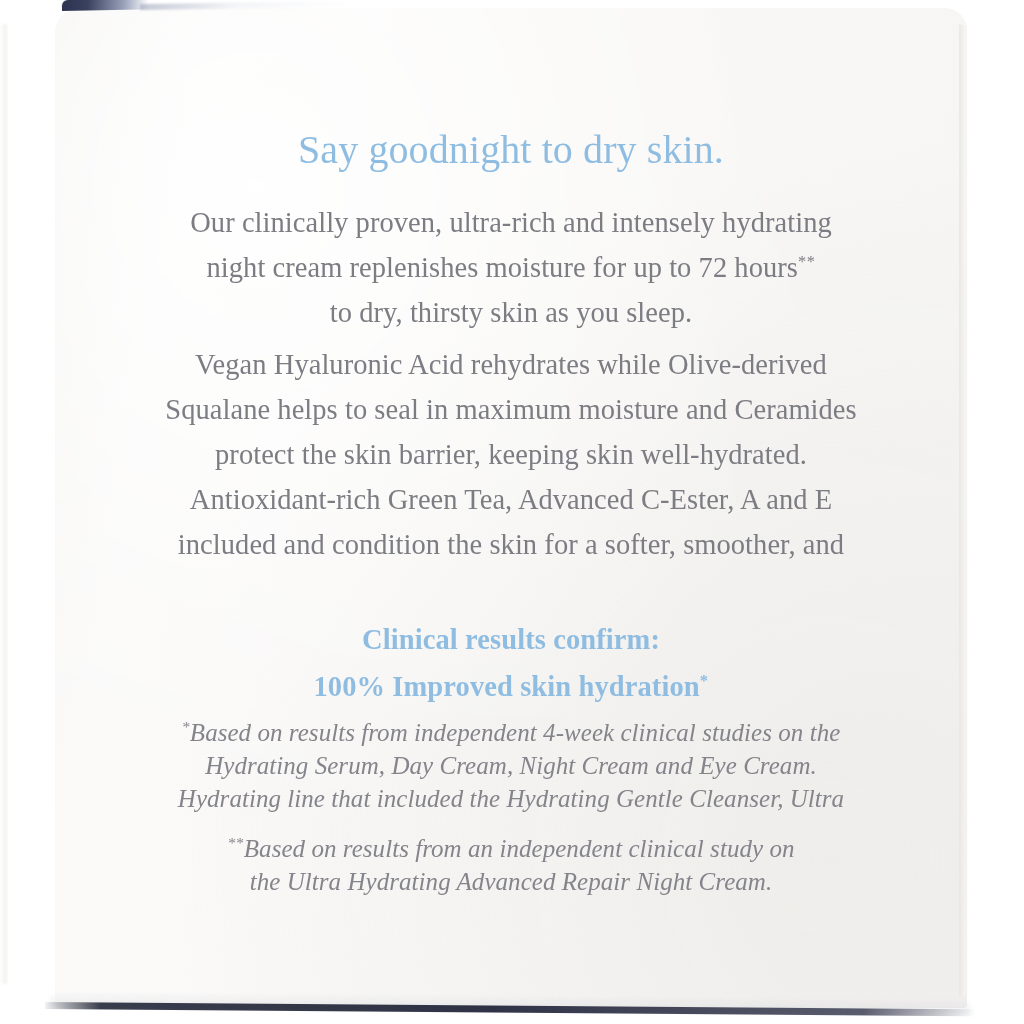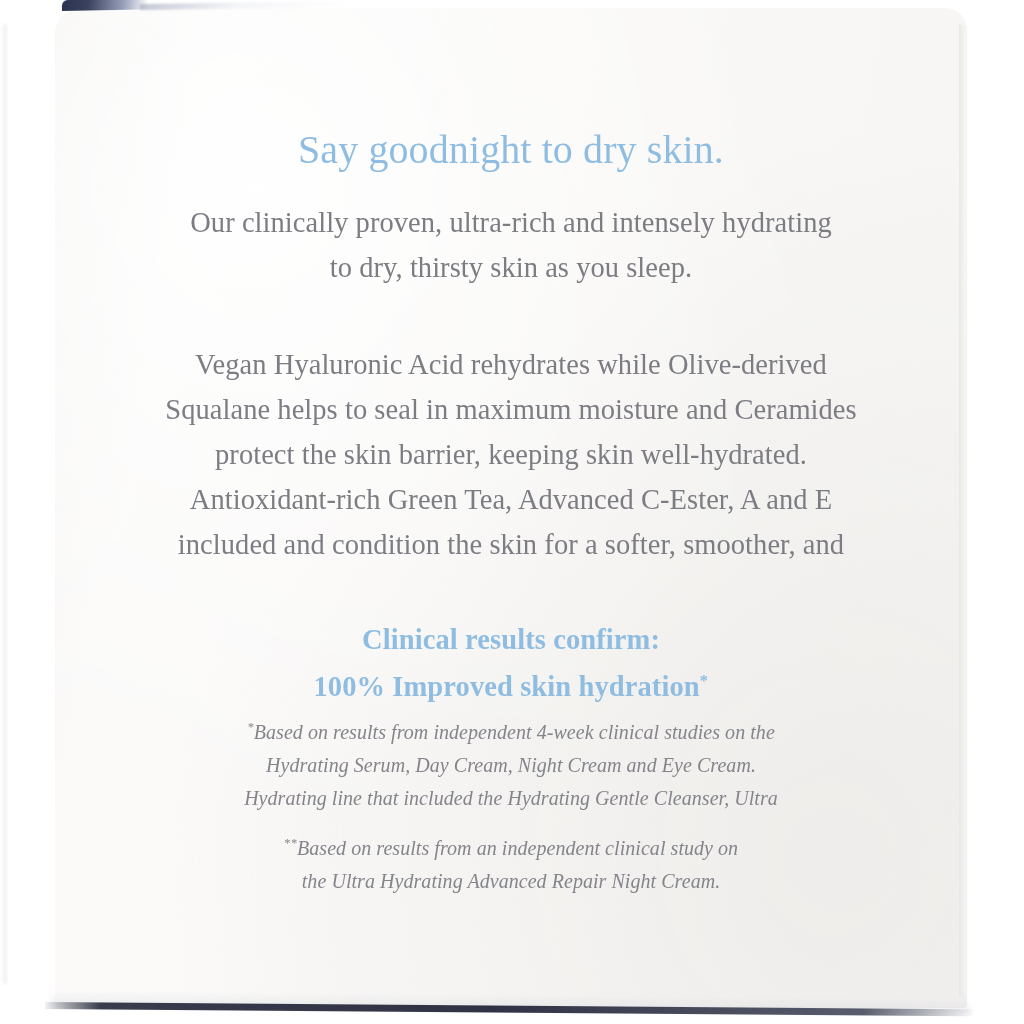--- a/index.html
+++ b/index.html
@@ -179,21 +179,21 @@
   }
   .claim .line { display: block; white-space: nowrap; }
 
   .footnote {
     position: absolute;
     left: 0;
     width: 912px;
     text-align: center;
     color: #84848b;
     font-style: italic;
-    font-size: 20px;
+    font-size: 25px;
     line-height: 33px;
     letter-spacing: 0.05px;
   }
   .footnote-1 { top: 708px; }
   .footnote-2 { top: 824px; }
   .footnote .line { display: block; white-space: nowrap; }
 
   sup.lead {
     font-size: 0.62em;
     vertical-align: super;
@@ -207,20 +207,21 @@
 <div class="scene">
 
   <div class="box">
 
     <div class="content">
 
       <div class="headline">Say goodnight to dry skin.</div>
 
       <div class="para para-1">
         <span class="line">Our clinically proven, ultra-rich and intensely hydrating</span>
+        <span class="line"><span>night cream replenishes moisture for up to 72 hours</span><sup class="mark">**</sup></span>
         <span class="line">to dry, thirsty skin as you sleep.</span>
       </div>
 
       <div class="para para-2">
         <span class="line">Vegan Hyaluronic Acid rehydrates while Olive-derived</span>
         <span class="line">Squalane helps to seal in maximum moisture and Ceramides</span>
         <span class="line">protect the skin barrier, keeping skin well-hydrated.</span>
         <span class="line">Antioxidant-rich Green Tea, Advanced C-Ester, A and E</span>
         <span class="line">included and condition the skin for a softer, smoother, and</span>
       </div>

